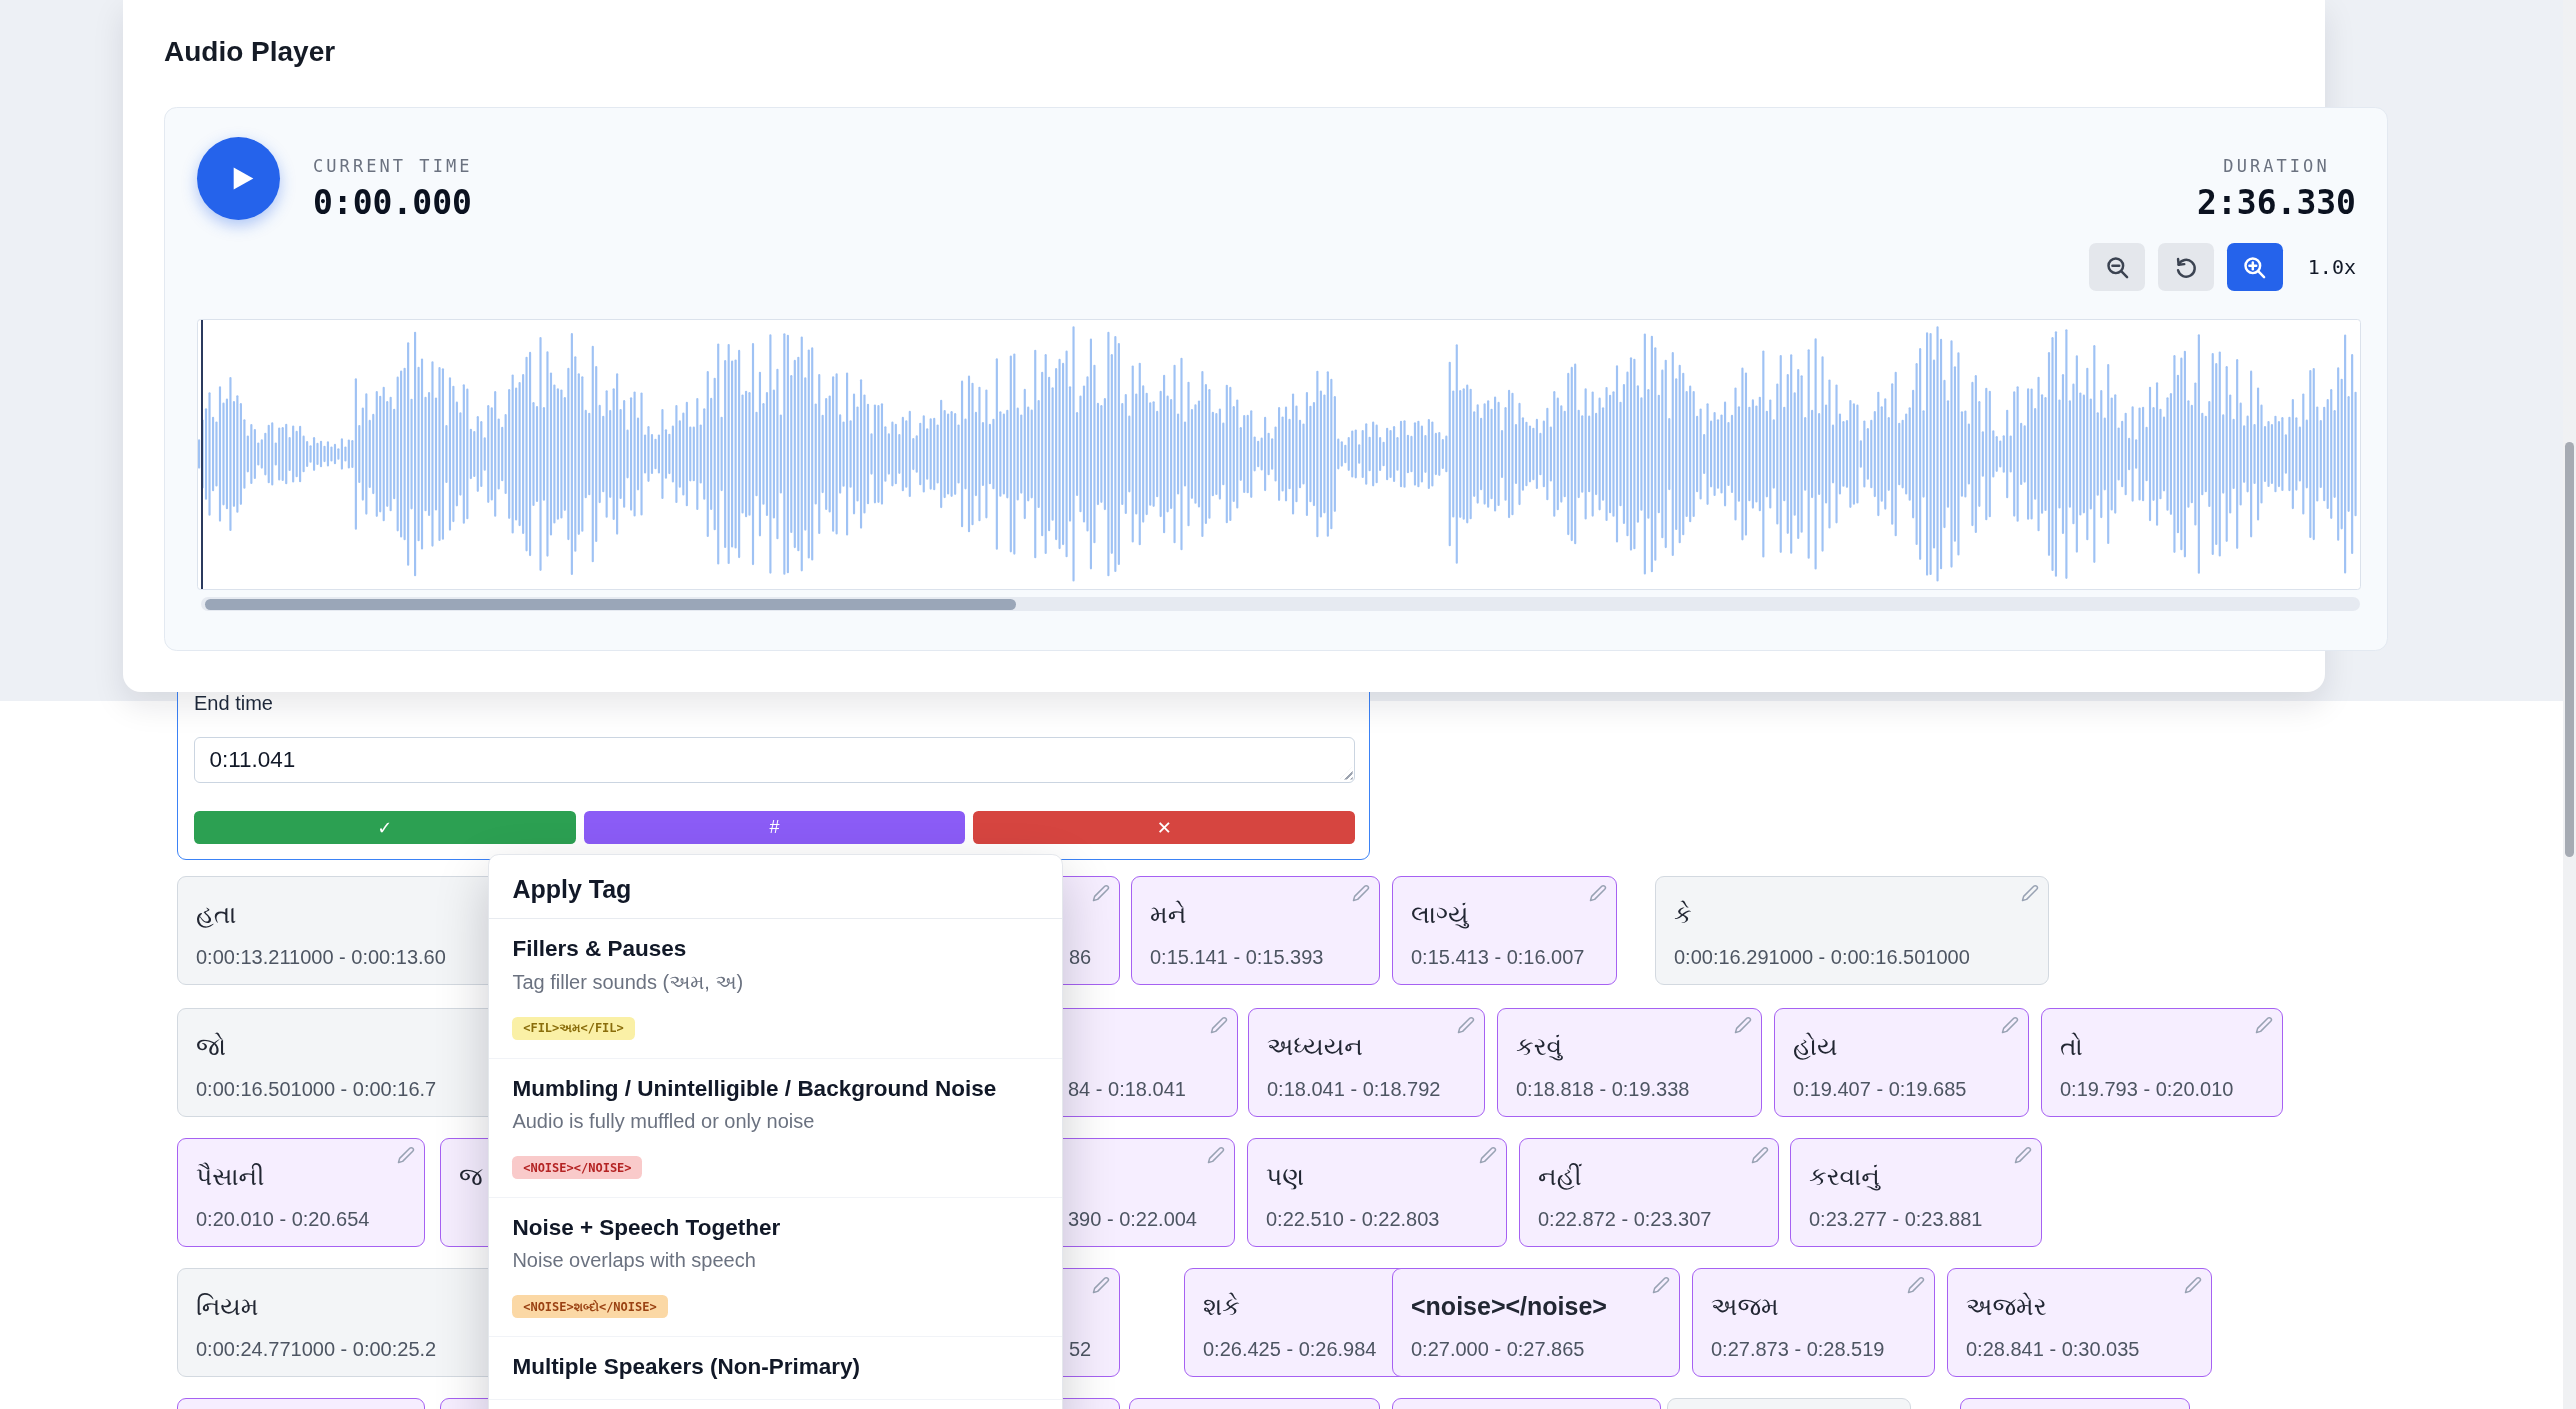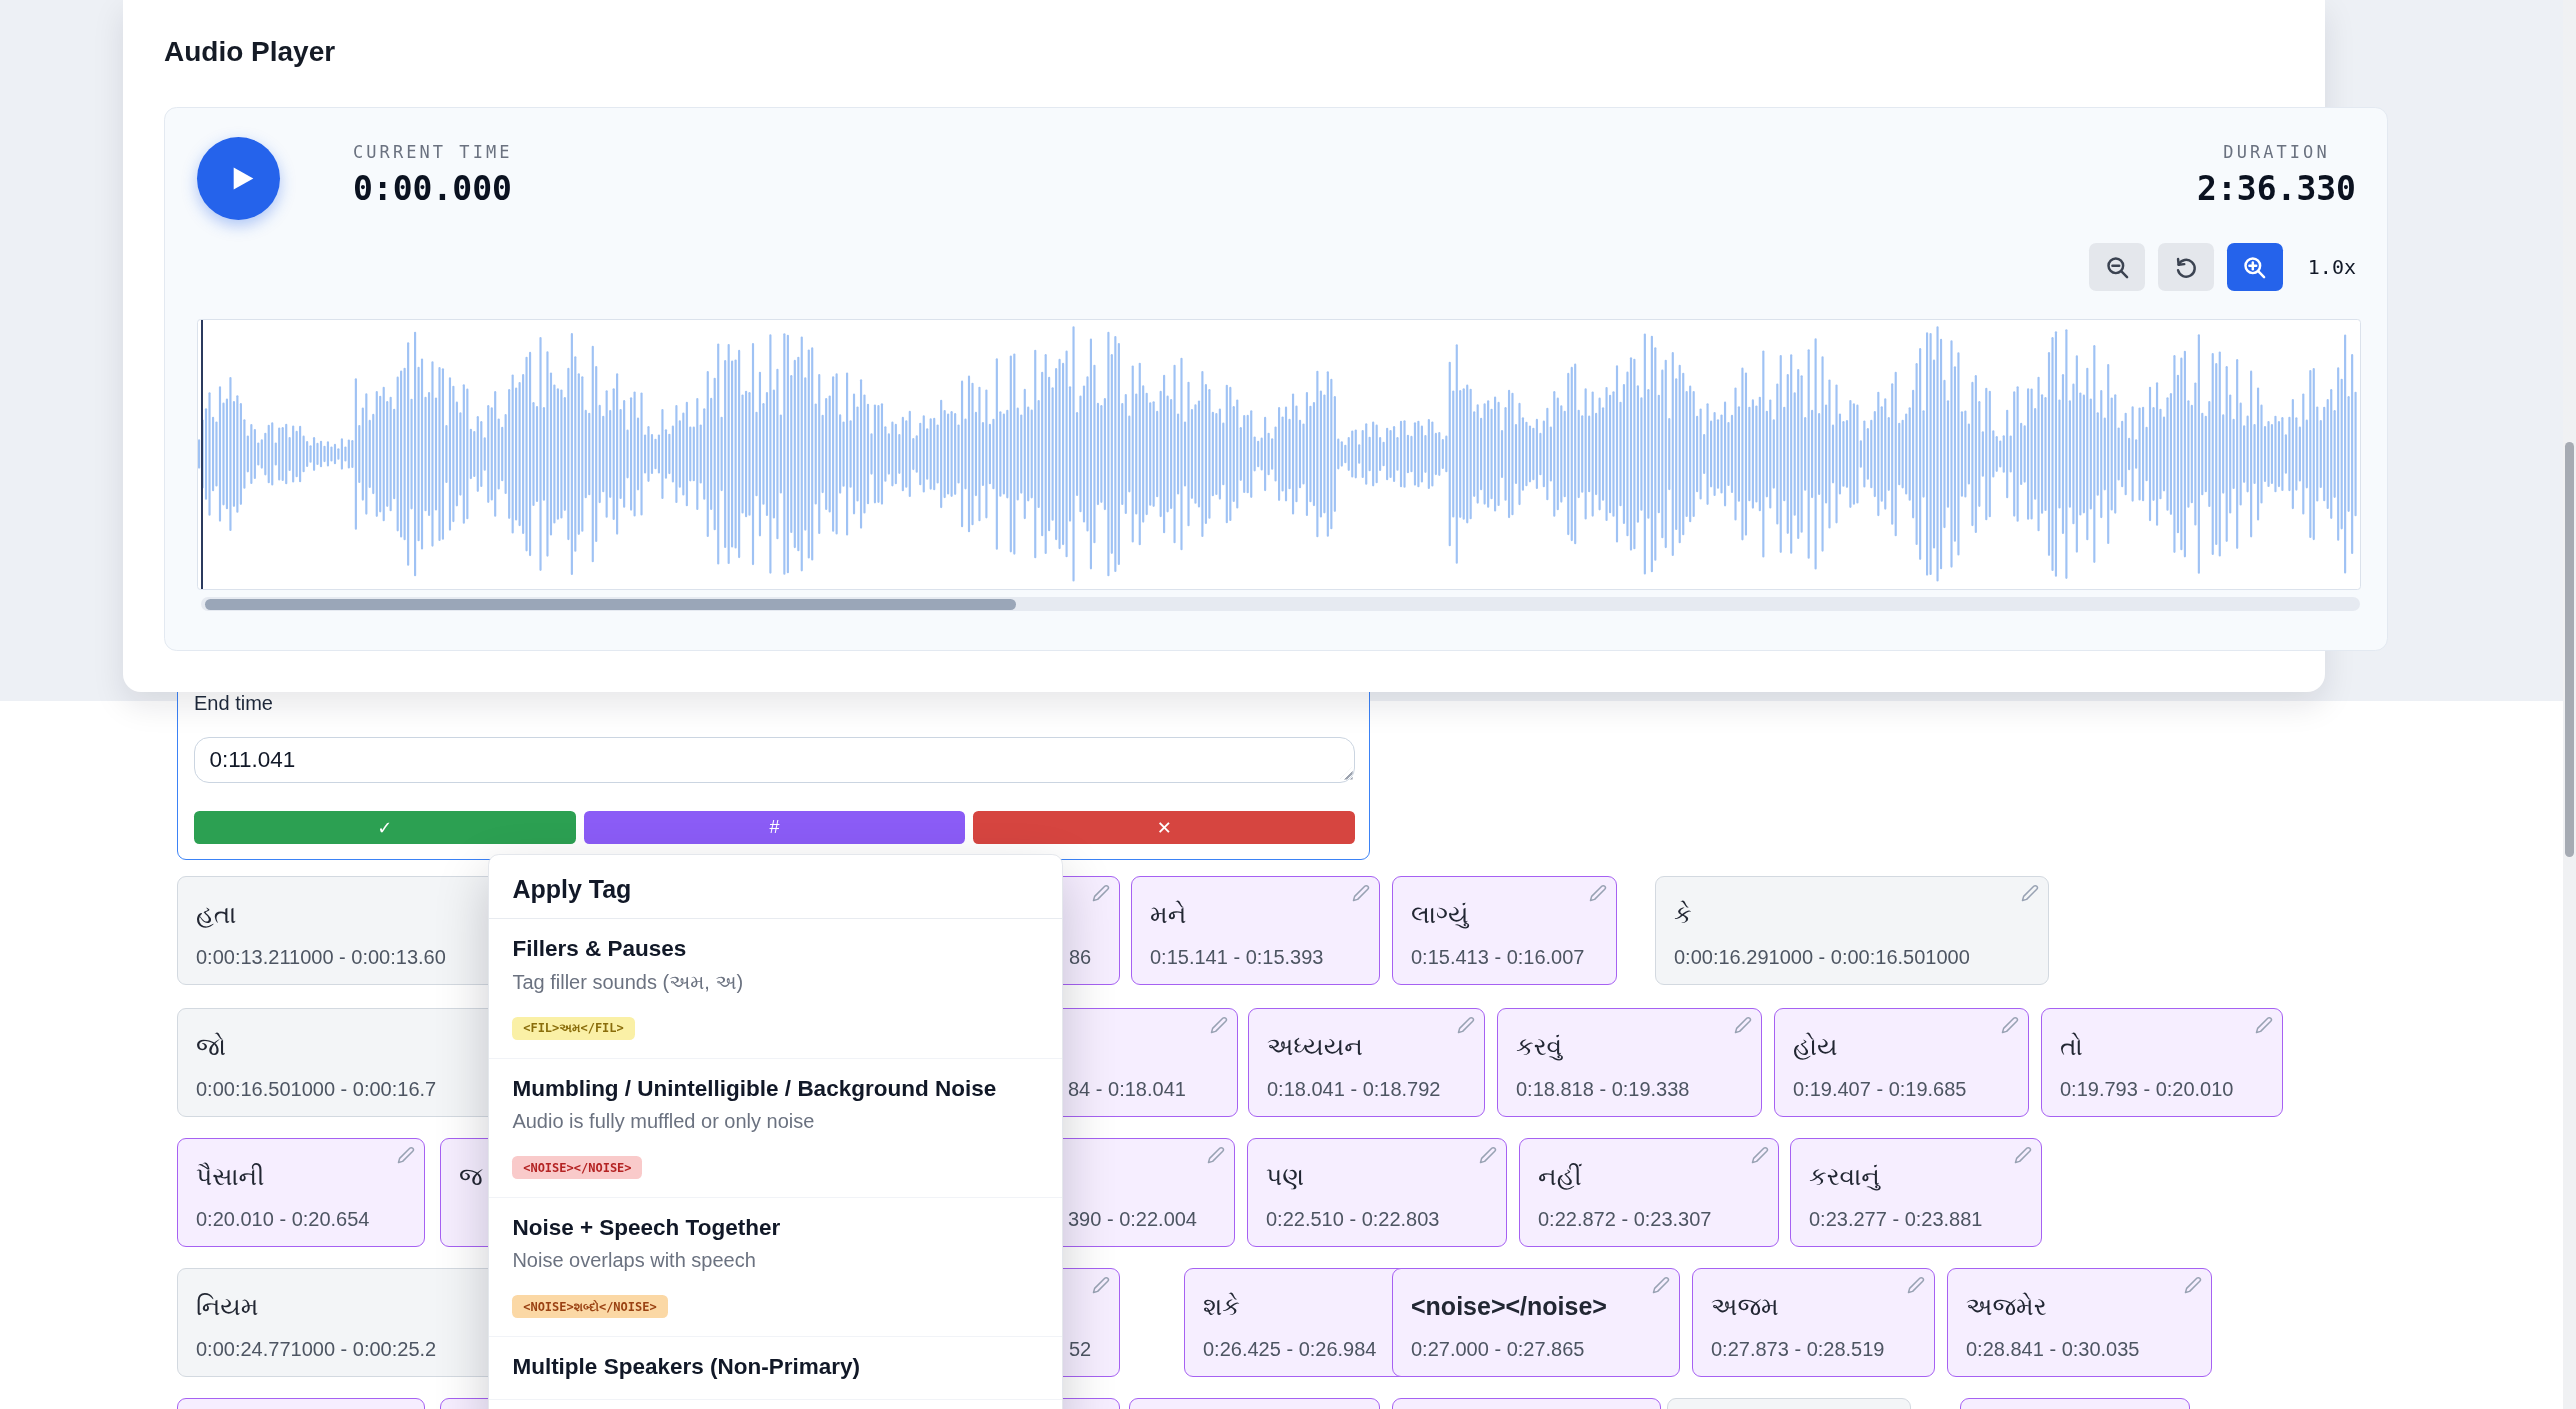--- a/index.html
+++ b/index.html
@@ -10,21 +10,21 @@
   
   .audio-card{position:absolute;left:123px;top:0;width:2202px;height:692px;background:#ffffff;
     border-radius:0 0 18px 18px;box-shadow:0 12.6px 32px rgba(15,23,42,.10);z-index:30;}
   .card-title{position:absolute;left:41px;top:36px;font-size:28px;font-weight:700;color:#151b26;}
   .player-panel{position:absolute;left:41px;top:107px;width:2224px;height:544px;background:#f7fafd;
     border:0.9px solid #e3e9f1;border-radius:12.6px;box-sizing:border-box;}
   .play-btn{position:absolute;left:32px;top:29px;width:83px;height:83px;border-radius:50%;
     background:#2563eb;border:none;display:flex;align-items:center;justify-content:center;cursor:pointer;
     box-shadow:0 5.4px 14.4px rgba(37,99,235,.35);}
   .play-btn svg{width:41px;height:41px;margin-left:4.5px;}
-  .time-block{position:absolute;top:34px;margin-left:40px;}
+  .time-block{position:absolute;top:48px;}
   .tb-current{left:148px;}
   .tb-duration{right:31px;text-align:right;}
   .time-label{font-family:"DejaVu Sans Mono",monospace;font-size:17px;letter-spacing:.18em;color:#6b7280;}
   .time-value{margin-top:7.2px;font-family:"DejaVu Sans Mono",monospace;font-size:33px;font-weight:600;color:#0b1220;}
   .zoom-row{position:absolute;right:31px;top:135px;display:flex;align-items:center;gap:12.6px;}
   .zbtn{width:56px;height:48px;border-radius:7.2px;background:#e4e7ec;border:none;display:flex;
     align-items:center;justify-content:center;color:#3b4351;cursor:pointer;}
   .zbtn svg{width:27px;height:27px;}
   .zbtn.active{background:#2563eb;color:#ffffff;}
   .zoom-text{font-family:"DejaVu Sans Mono",monospace;font-size:20px;color:#111827;margin-left:12.6px;}
@@ -33,21 +33,21 @@
   .wave-box svg{position:absolute;left:0;top:0;width:2160px;height:268px;fill:#9fc2f4;}
   .wave-cursor{position:absolute;left:2.7px;top:0;width:2.7px;height:100%;background:#2b3a5e;}
   .wave-scroll{position:absolute;left:36px;top:489px;width:2159px;height:14.4px;background:#e6eaf1;border-radius:7.2px;}
   .wave-thumb{position:absolute;left:3.6px;top:1.8px;width:811px;height:10.8px;background:#9aa6b8;border-radius:5.4px;cursor:pointer;}
 
   
   .edit-panel{position:absolute;left:177px;top:667px;width:1193px;height:193px;background:#ffffff;
     border:1.8px solid #3b82f6;border-radius:9px;z-index:20;box-sizing:border-box;}
   .edit-label{position:absolute;left:16px;top:24px;font-size:20px;color:#1e293b;}
   .end-input{position:absolute;left:16px;top:69px;width:1161px;height:46px;border:0.9px solid #cbd5e1;
-    border-radius:15px;box-sizing:border-box;font-family:"Liberation Sans",sans-serif;font-size:22.5px;color:#111827;
+    border-radius:6px;box-sizing:border-box;font-family:"Liberation Sans",sans-serif;font-size:22.5px;color:#111827;
     padding:0 0 0 14.4px;background:#ffffff;}
   .input-grip{position:absolute;left:1162px;top:99px;width:12.6px;height:12.6px;pointer-events:none;
     background:repeating-linear-gradient(135deg,transparent 0 2.7px,#9ca3af 2.7px 4.5px);
     clip-path:polygon(100% 0,100% 100%,0 100%);}
   .btn-row{position:absolute;left:16px;top:143px;width:1161px;display:flex;gap:8px;}
   .abtn{flex:1;height:33px;border:none;border-radius:5.4px;color:#ffffff;font-size:18px;
     display:flex;align-items:center;justify-content:center;cursor:pointer;}
   .abtn.green{background:#2ca052;}
   .abtn.purple{background:#8b5cf6;}
   .abtn.red{background:#d64540;}

